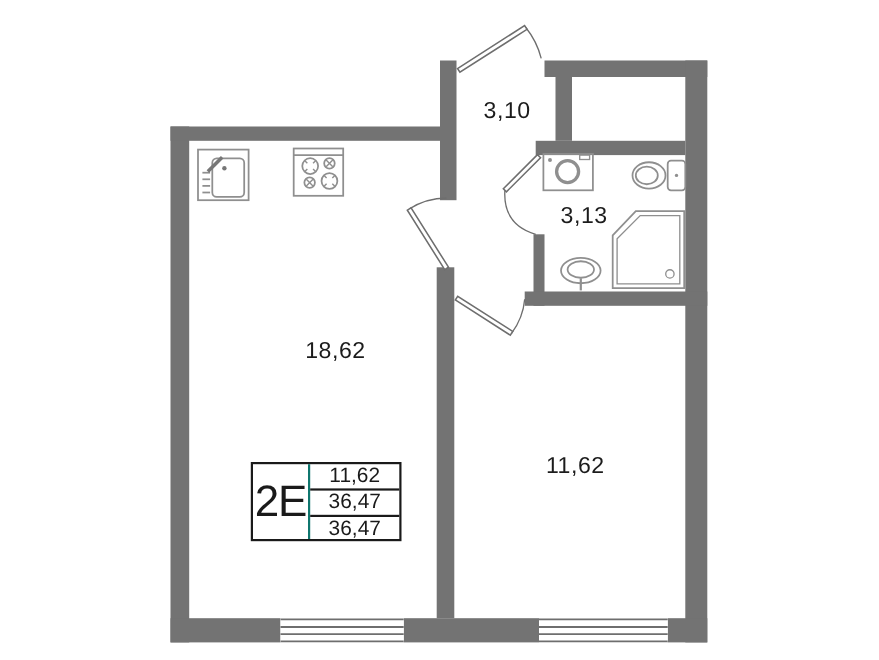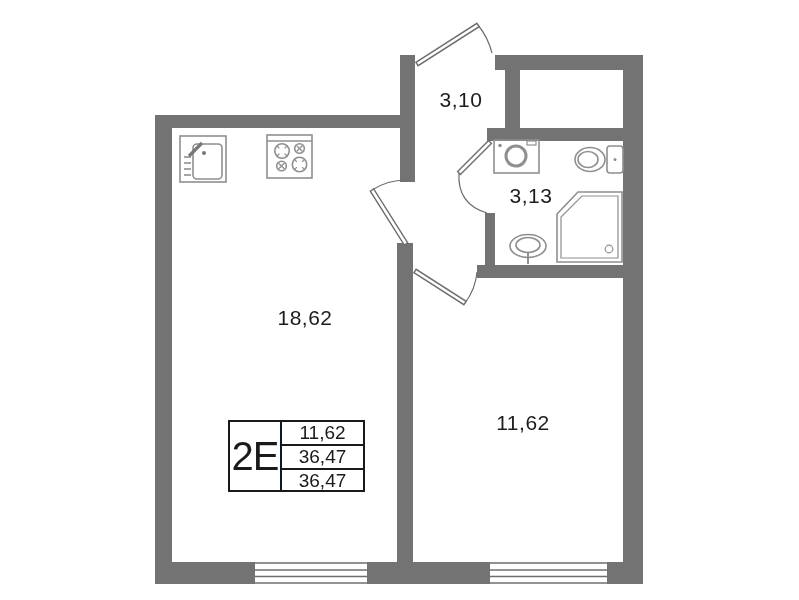--- a/index.html
+++ b/index.html
@@ -7,21 +7,21 @@
   .stage{position:absolute;left:0;top:0;width:799px;height:600px;}
   svg{position:absolute;left:0;top:0;}
   svg text{fill:#1c1c1c;font-family:"Liberation Sans",sans-serif;font-size:21px;letter-spacing:0.5px;}
   
   .info-table{
     position:absolute;left:228px;top:420px;width:137px;height:72px;
     box-sizing:border-box;border:2px solid #1a1a1a;background:#ffffff;
     display:flex;color:#1a1a1a;
   }
   .info-table .unit-cell{
-    width:52px;box-sizing:border-box;border-right:2px solid #0f172a;
+    width:52px;box-sizing:border-box;border-right:2px solid #0f766e;
     display:flex;align-items:center;justify-content:center;
     font-size:40px;letter-spacing:-1px;line-height:1;
   }
   .info-table .rows{flex:1;display:flex;flex-direction:column;}
   .info-table .rows .row{
     flex:1;display:flex;align-items:center;justify-content:center;
     font-size:19px;box-sizing:border-box;
   }
   .info-table .rows .row:not(:last-child){border-bottom:2px solid #1a1a1a;}
 </style>

